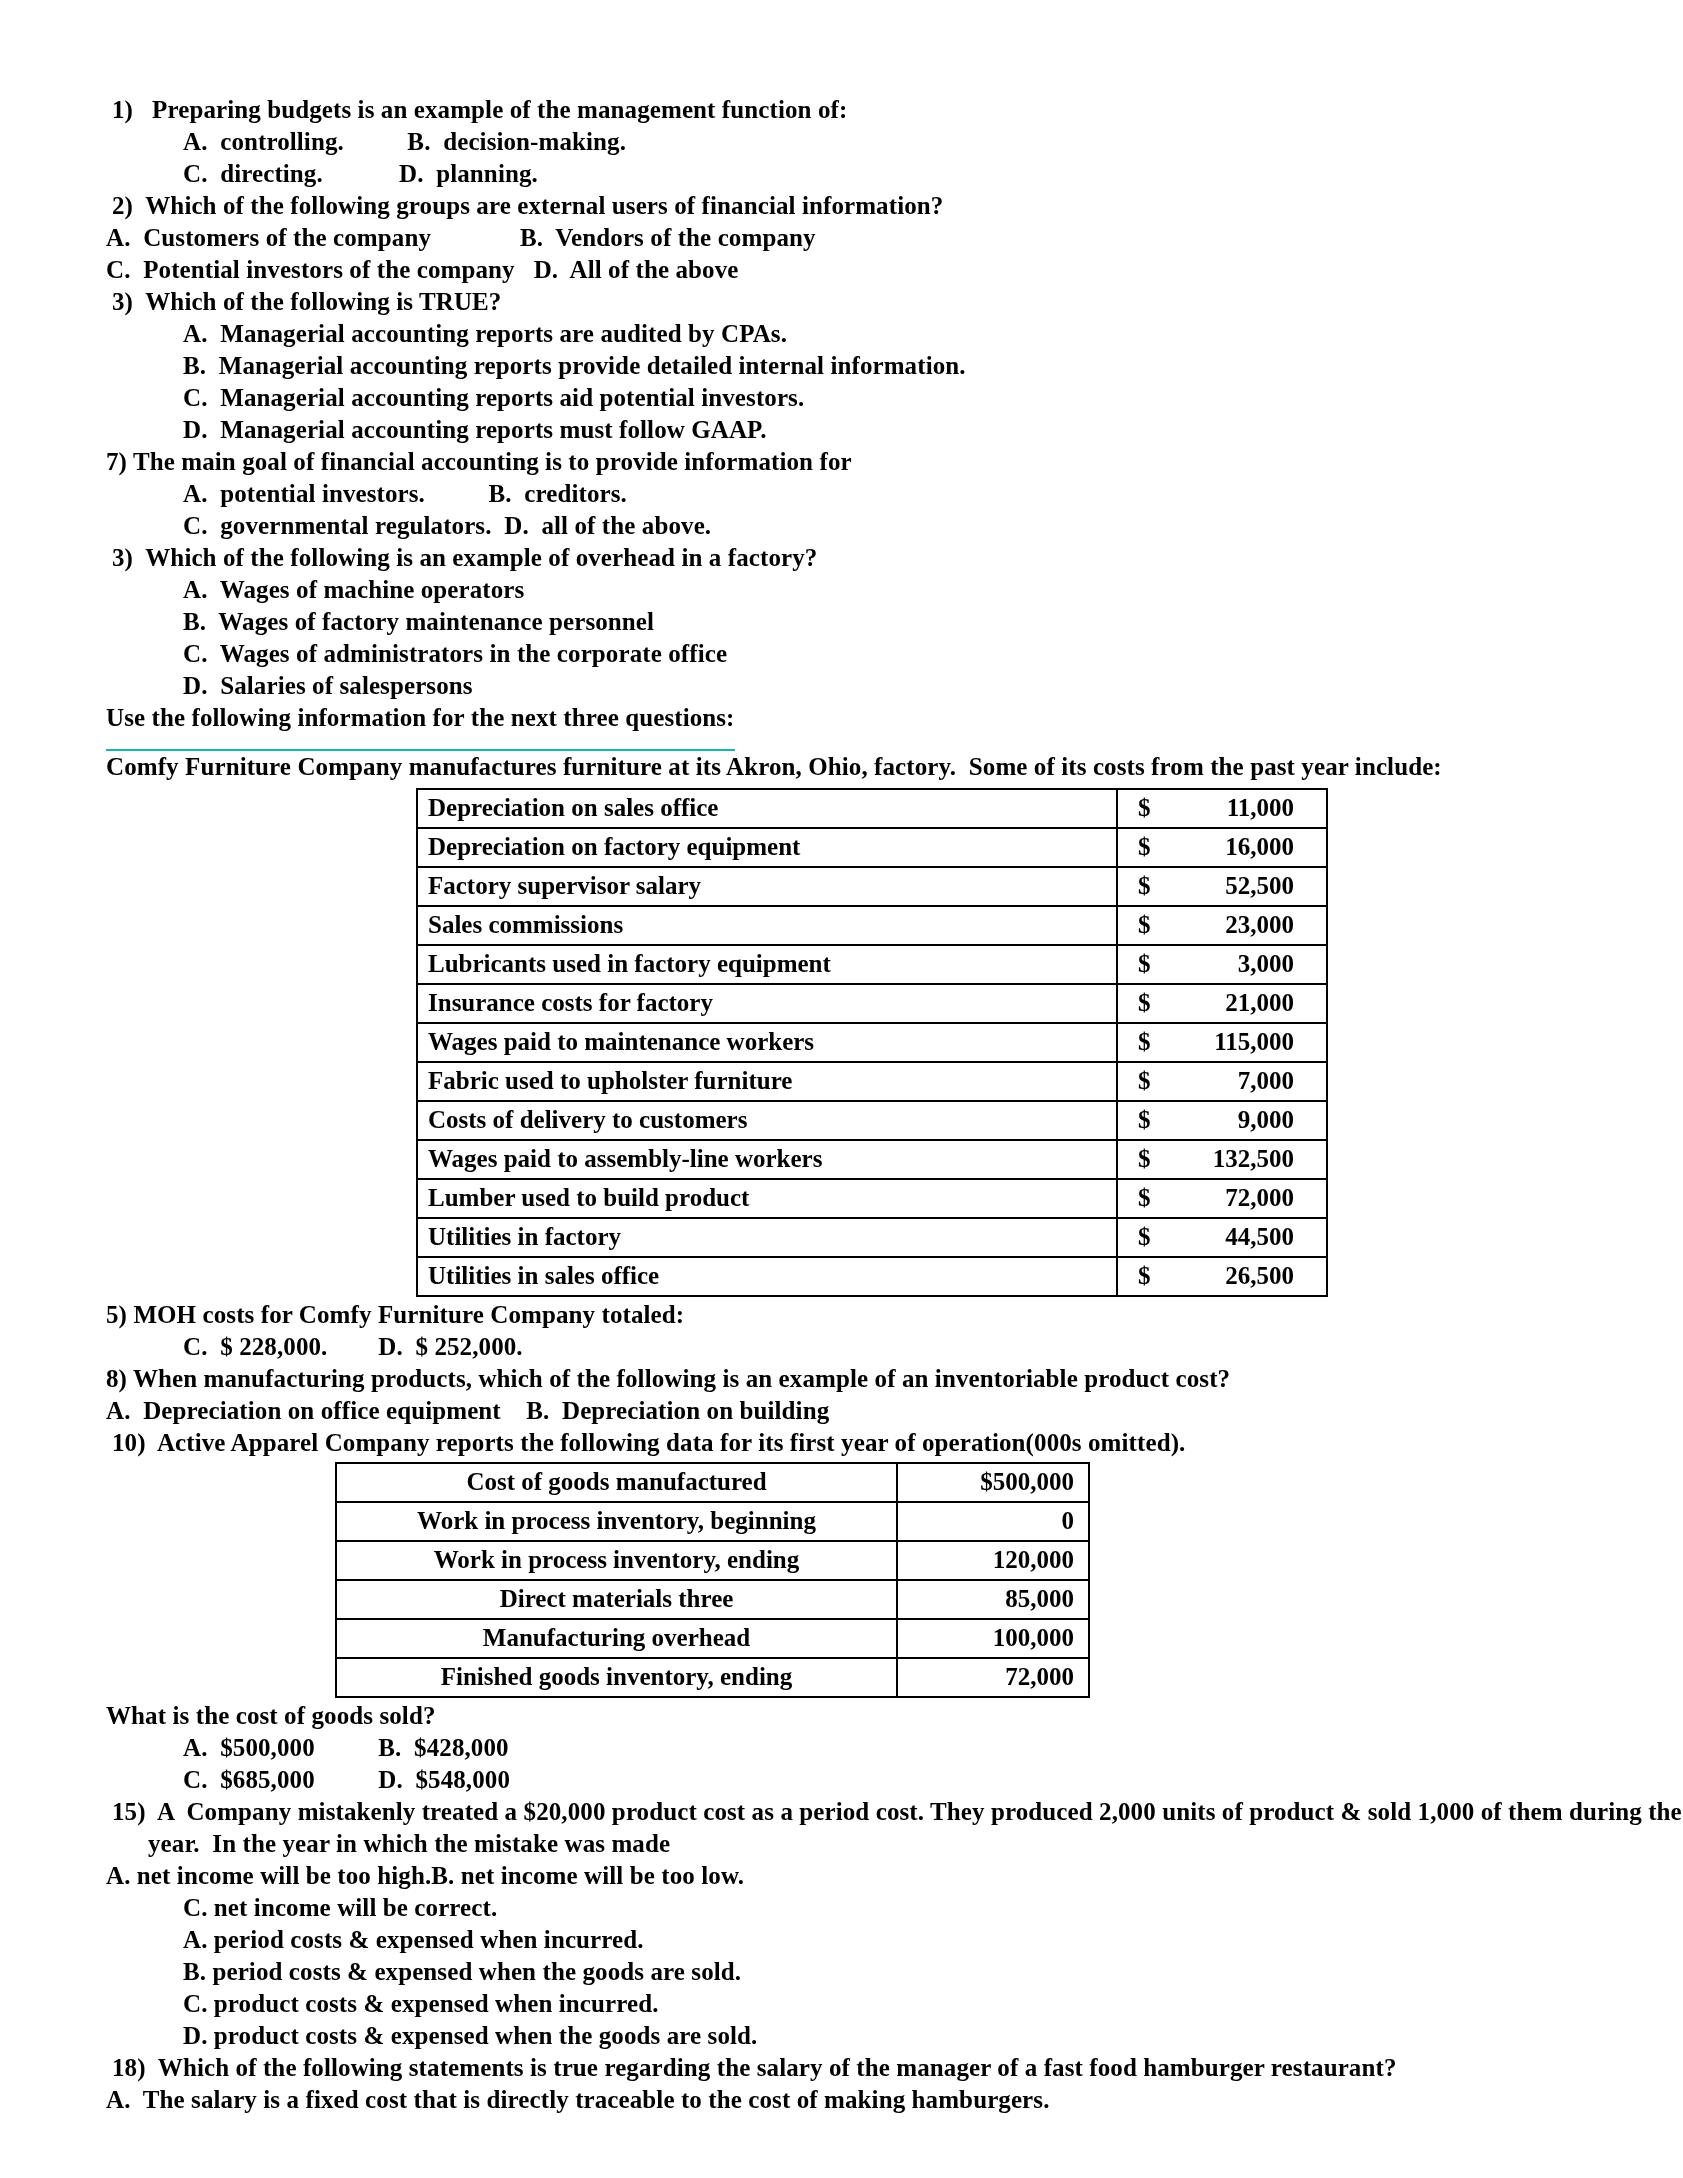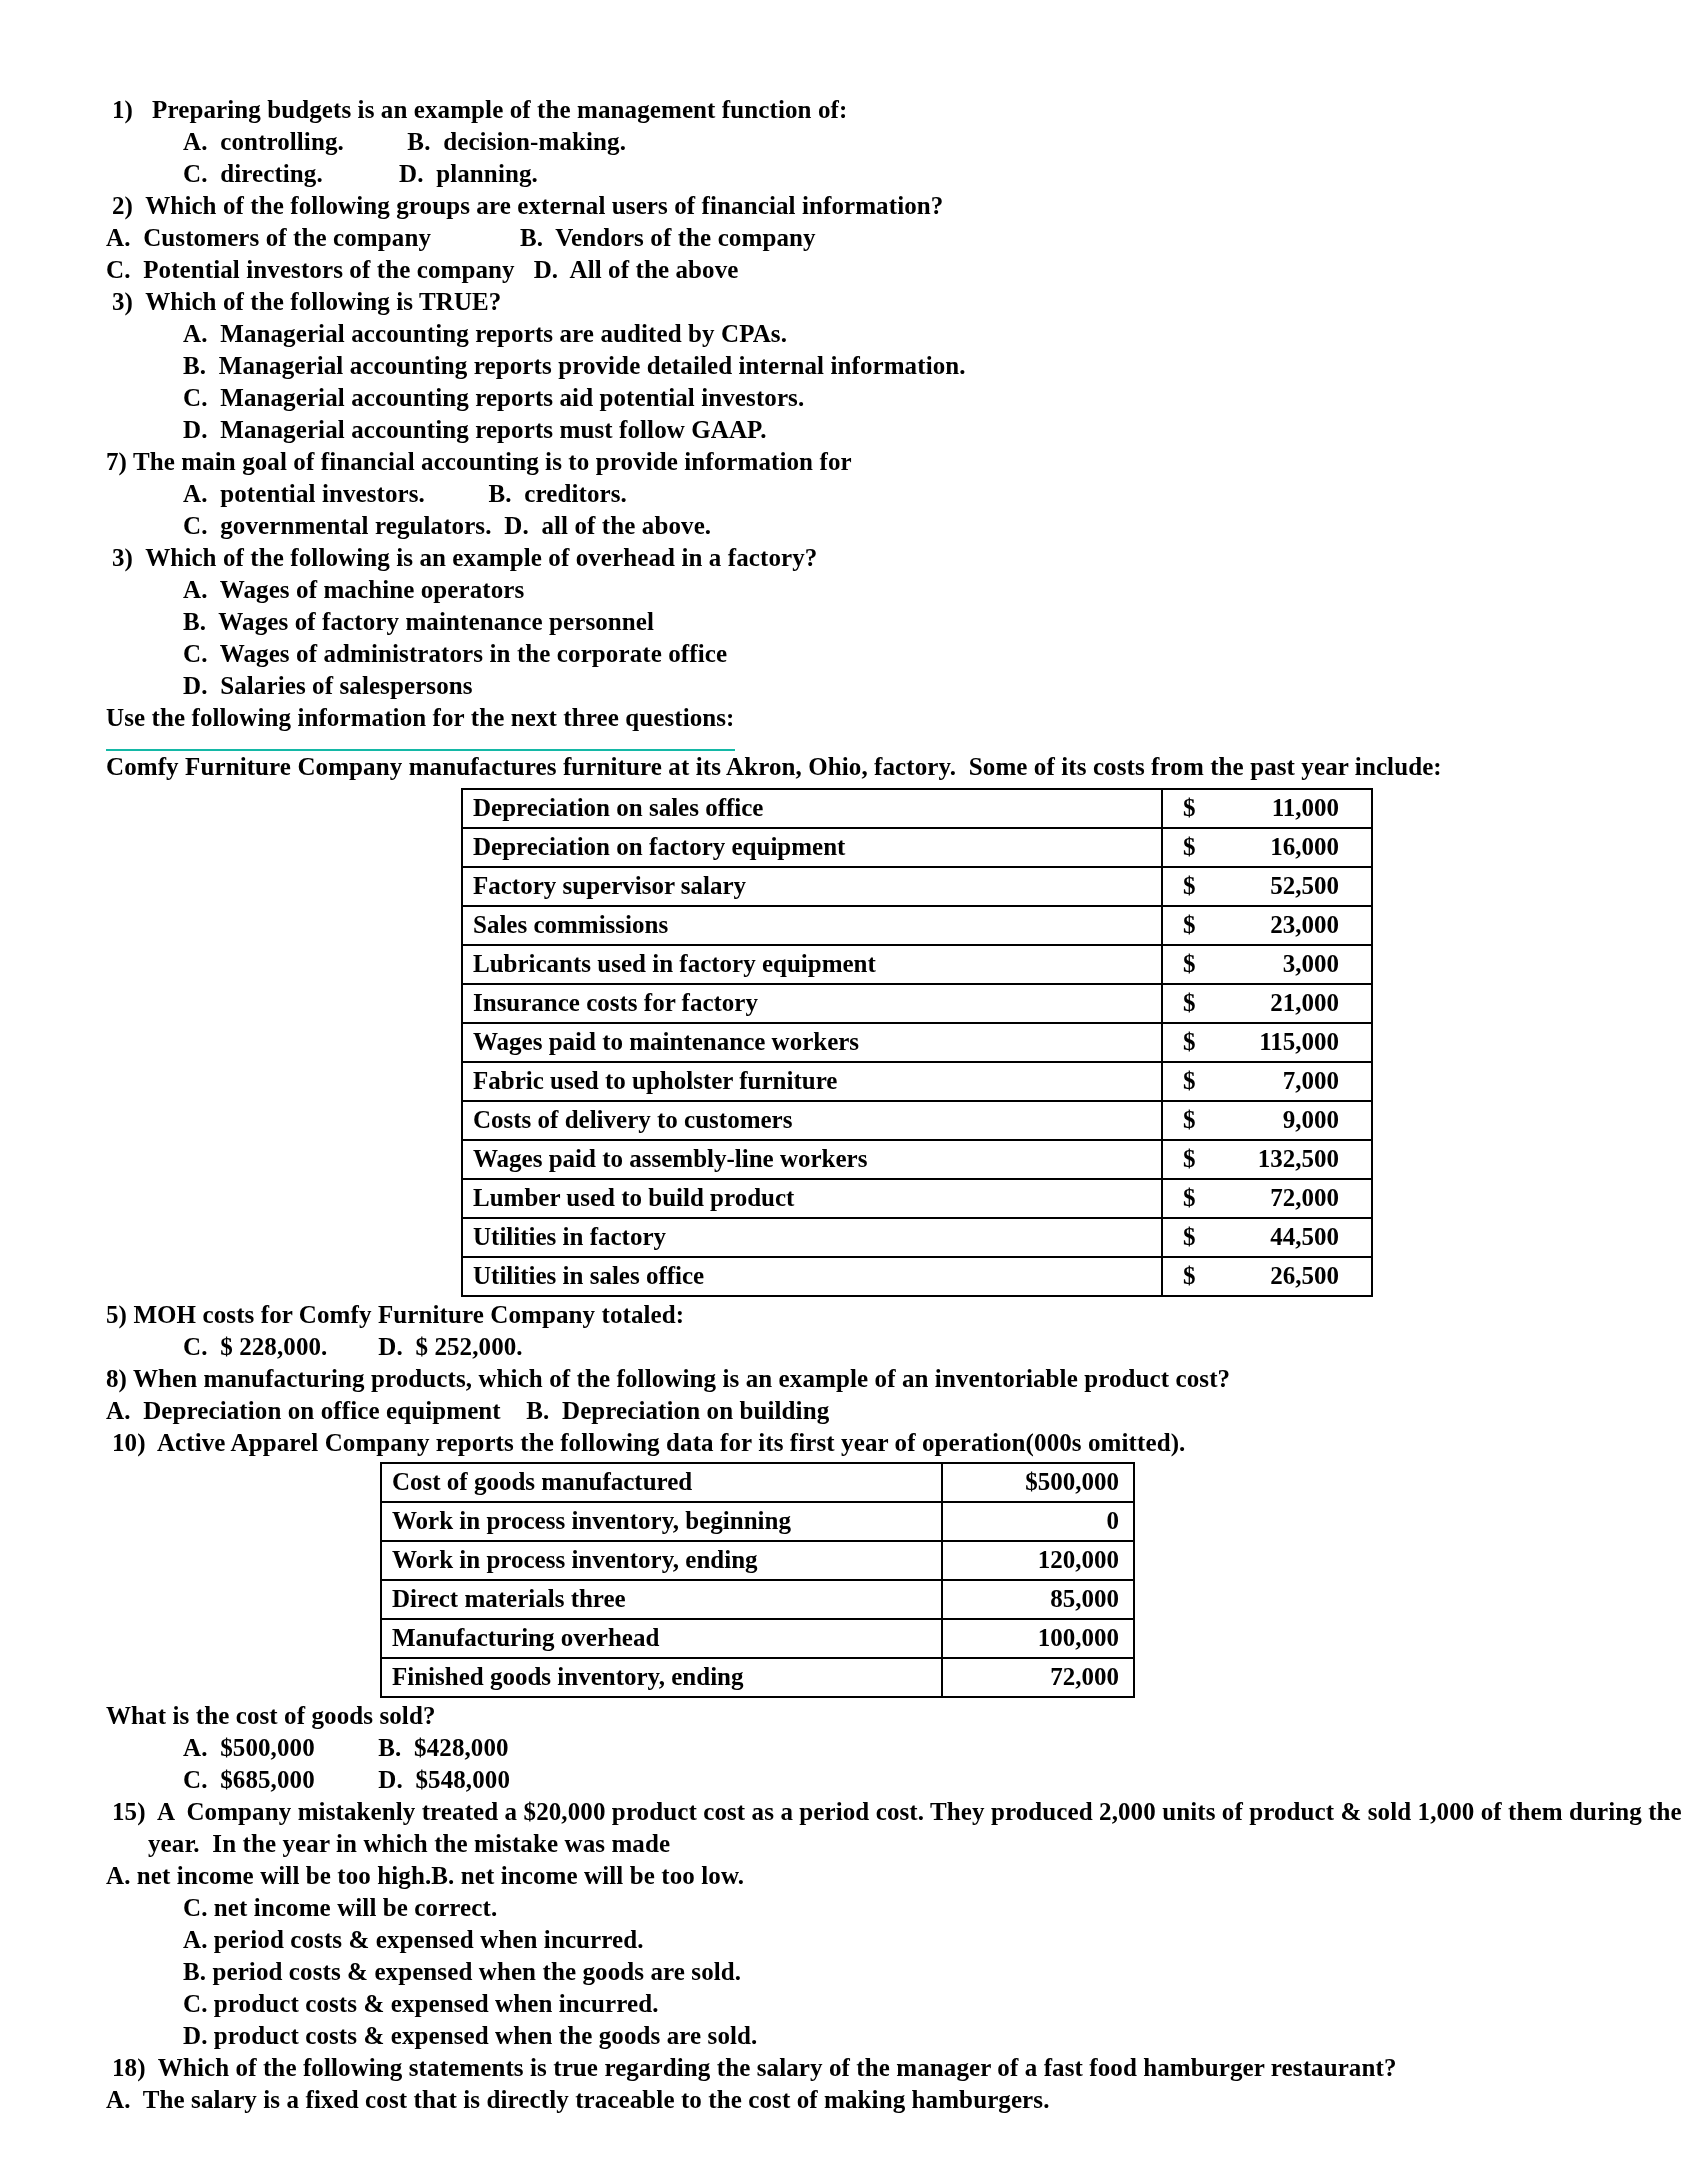--- a/index.html
+++ b/index.html
@@ -55,21 +55,20 @@
     display: inline-block;
     border-bottom: 2px solid #14b8a6;
     padding-bottom: 16px;
     line-height: 30px;
   }
   
   table.cost-table {
     border-collapse: collapse;
     font-size: 25px;
     table-layout: fixed;
-    margin-left: 45px;
   }
   table.cost-table td {
     border: 2.5px solid #000;
     padding: 3px 10px 4px 10px;
     height: 30px;
     vertical-align: middle;
     font-family: "Liberation Serif", "DejaVu Serif", serif;
   }
   
   .t1-wrap {
@@ -87,21 +86,21 @@
   }
   .amt-inner .cur { }
   .amt-inner .num { }
   
   .t2-wrap {
     margin-left: 229px;
     margin-top: 3px;
     margin-bottom: 2px;
   }
   table.t2 { width: 705px; }
-  table.t2 td.label { width: 539px; text-align: left; }
+  table.t2 td.label { width: 539px; text-align: center; }
   table.t2 td.val   { width: 166px; text-align: right; padding-right: 14px; }
 </style>
 </head>
 <body>
 
 <div class="page">
 <div class="content">
 
   <div class="line q-ind">1)   Preparing budgets is an example of the management function of:</div>
   <div class="line opt-deep">A.  controlling.          B.  decision-making.</div>

